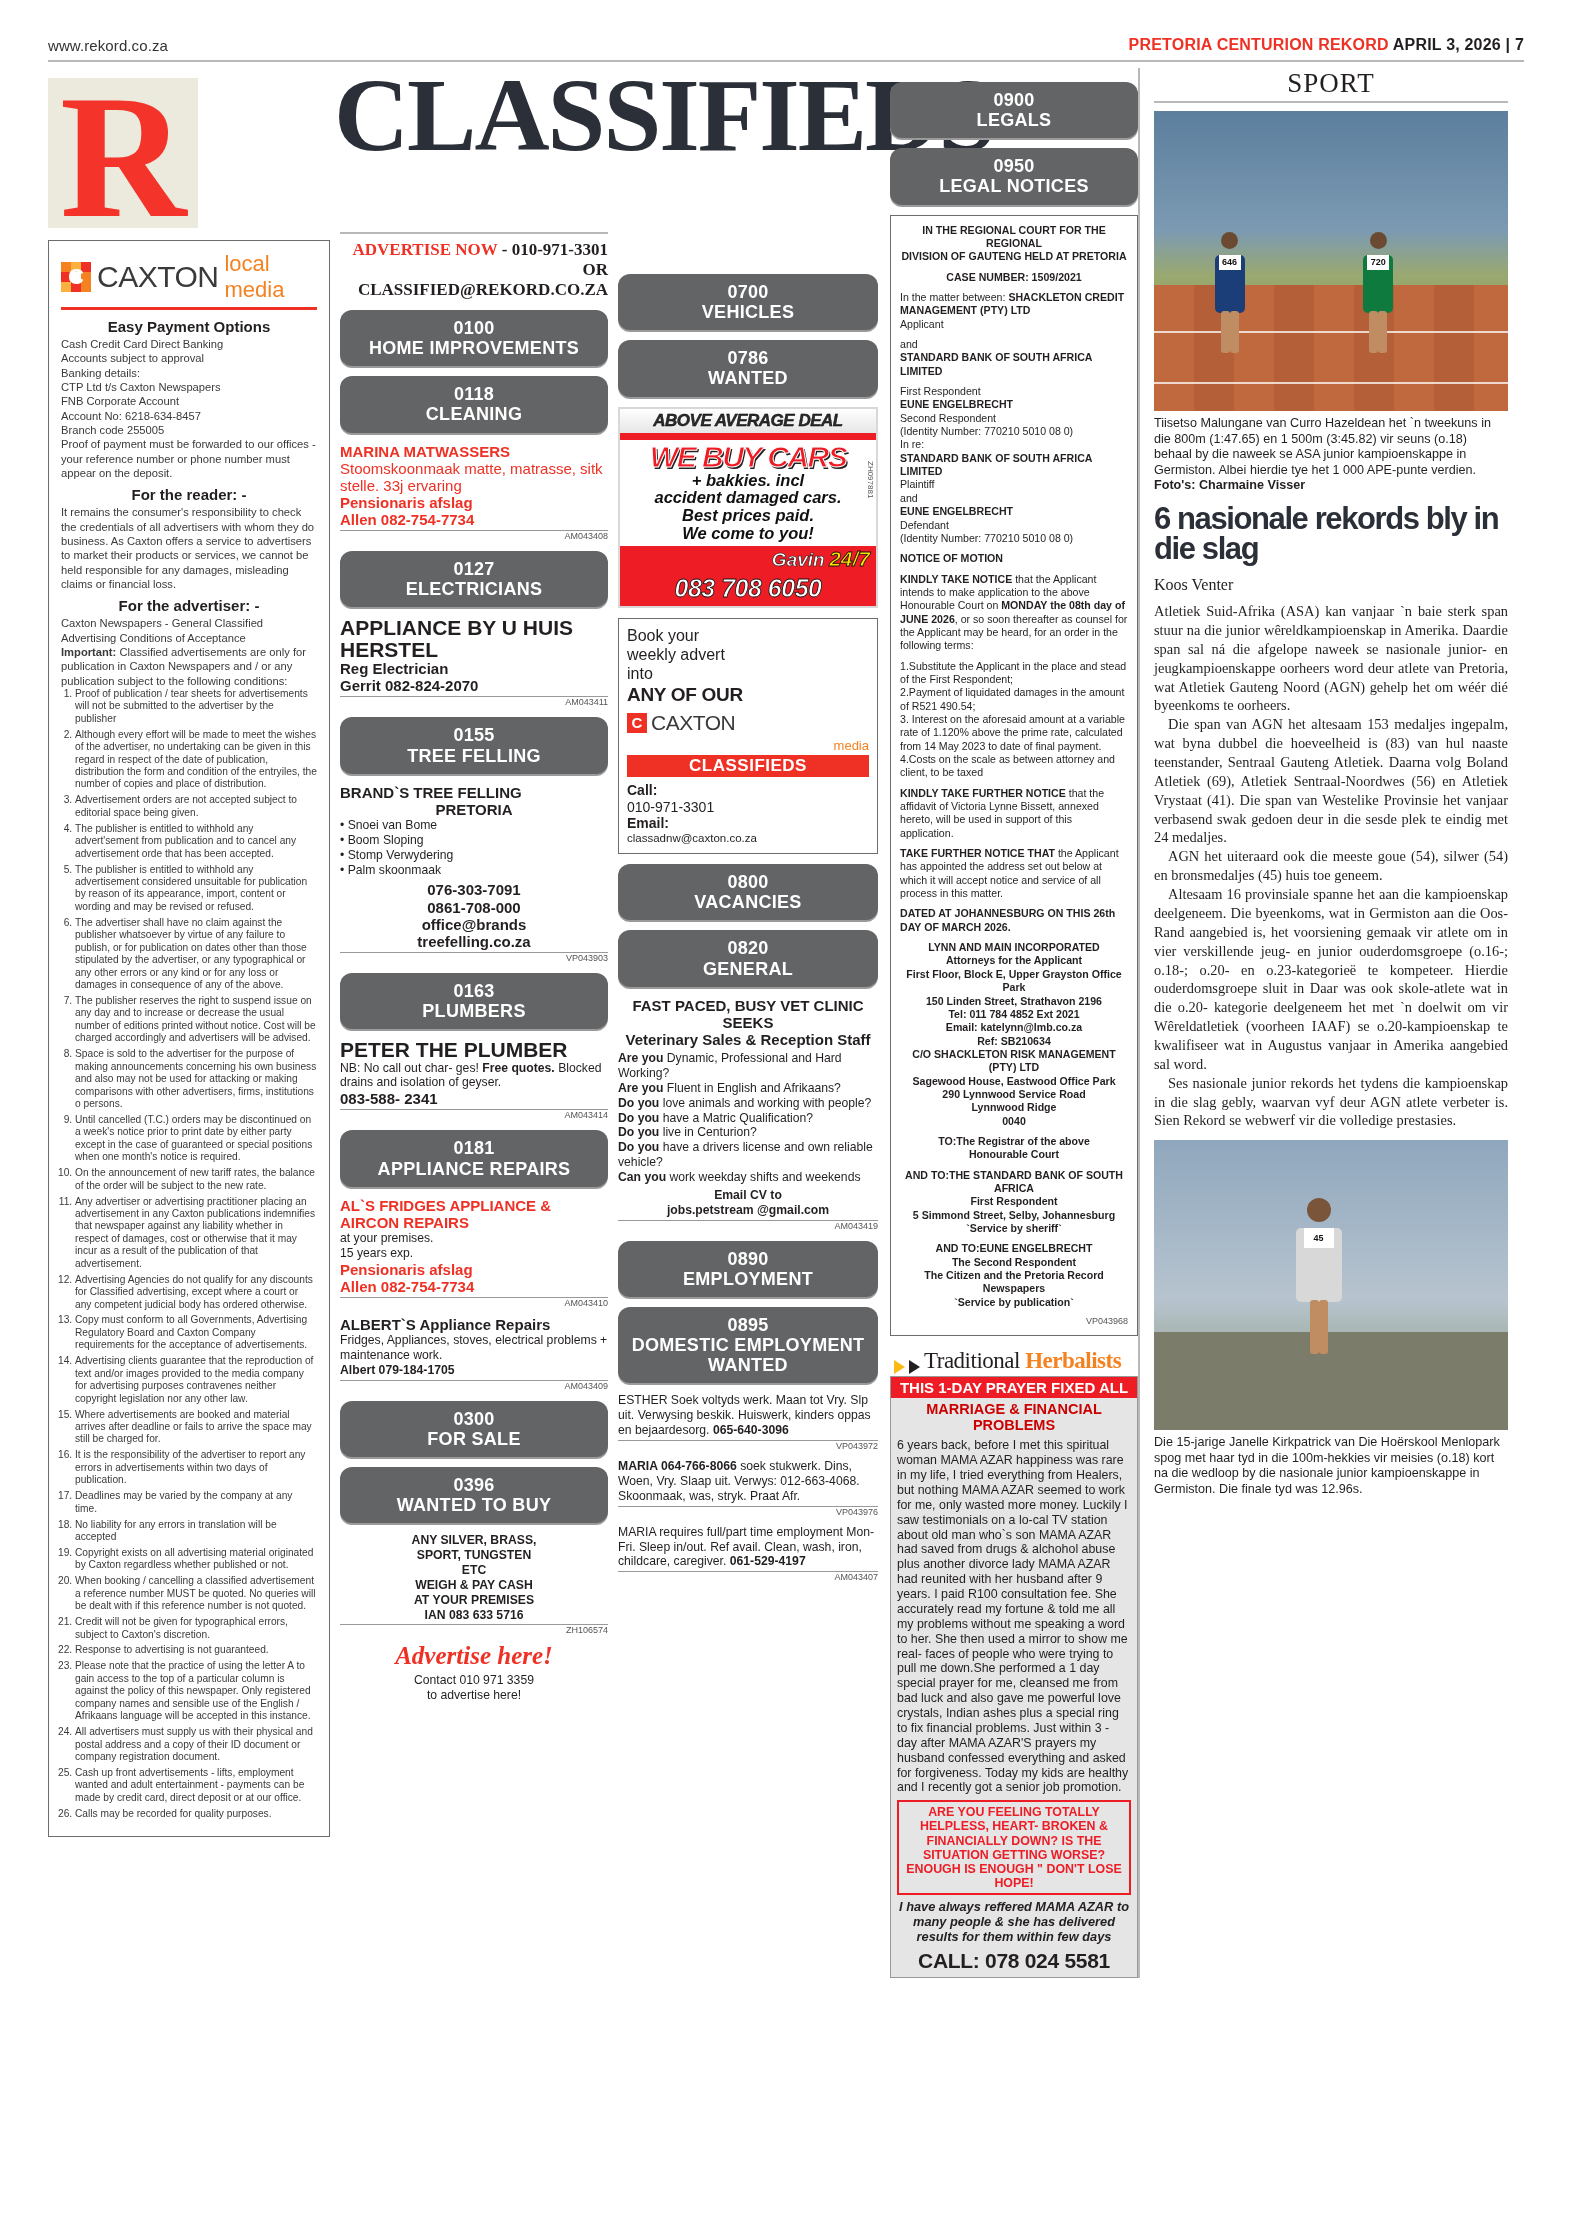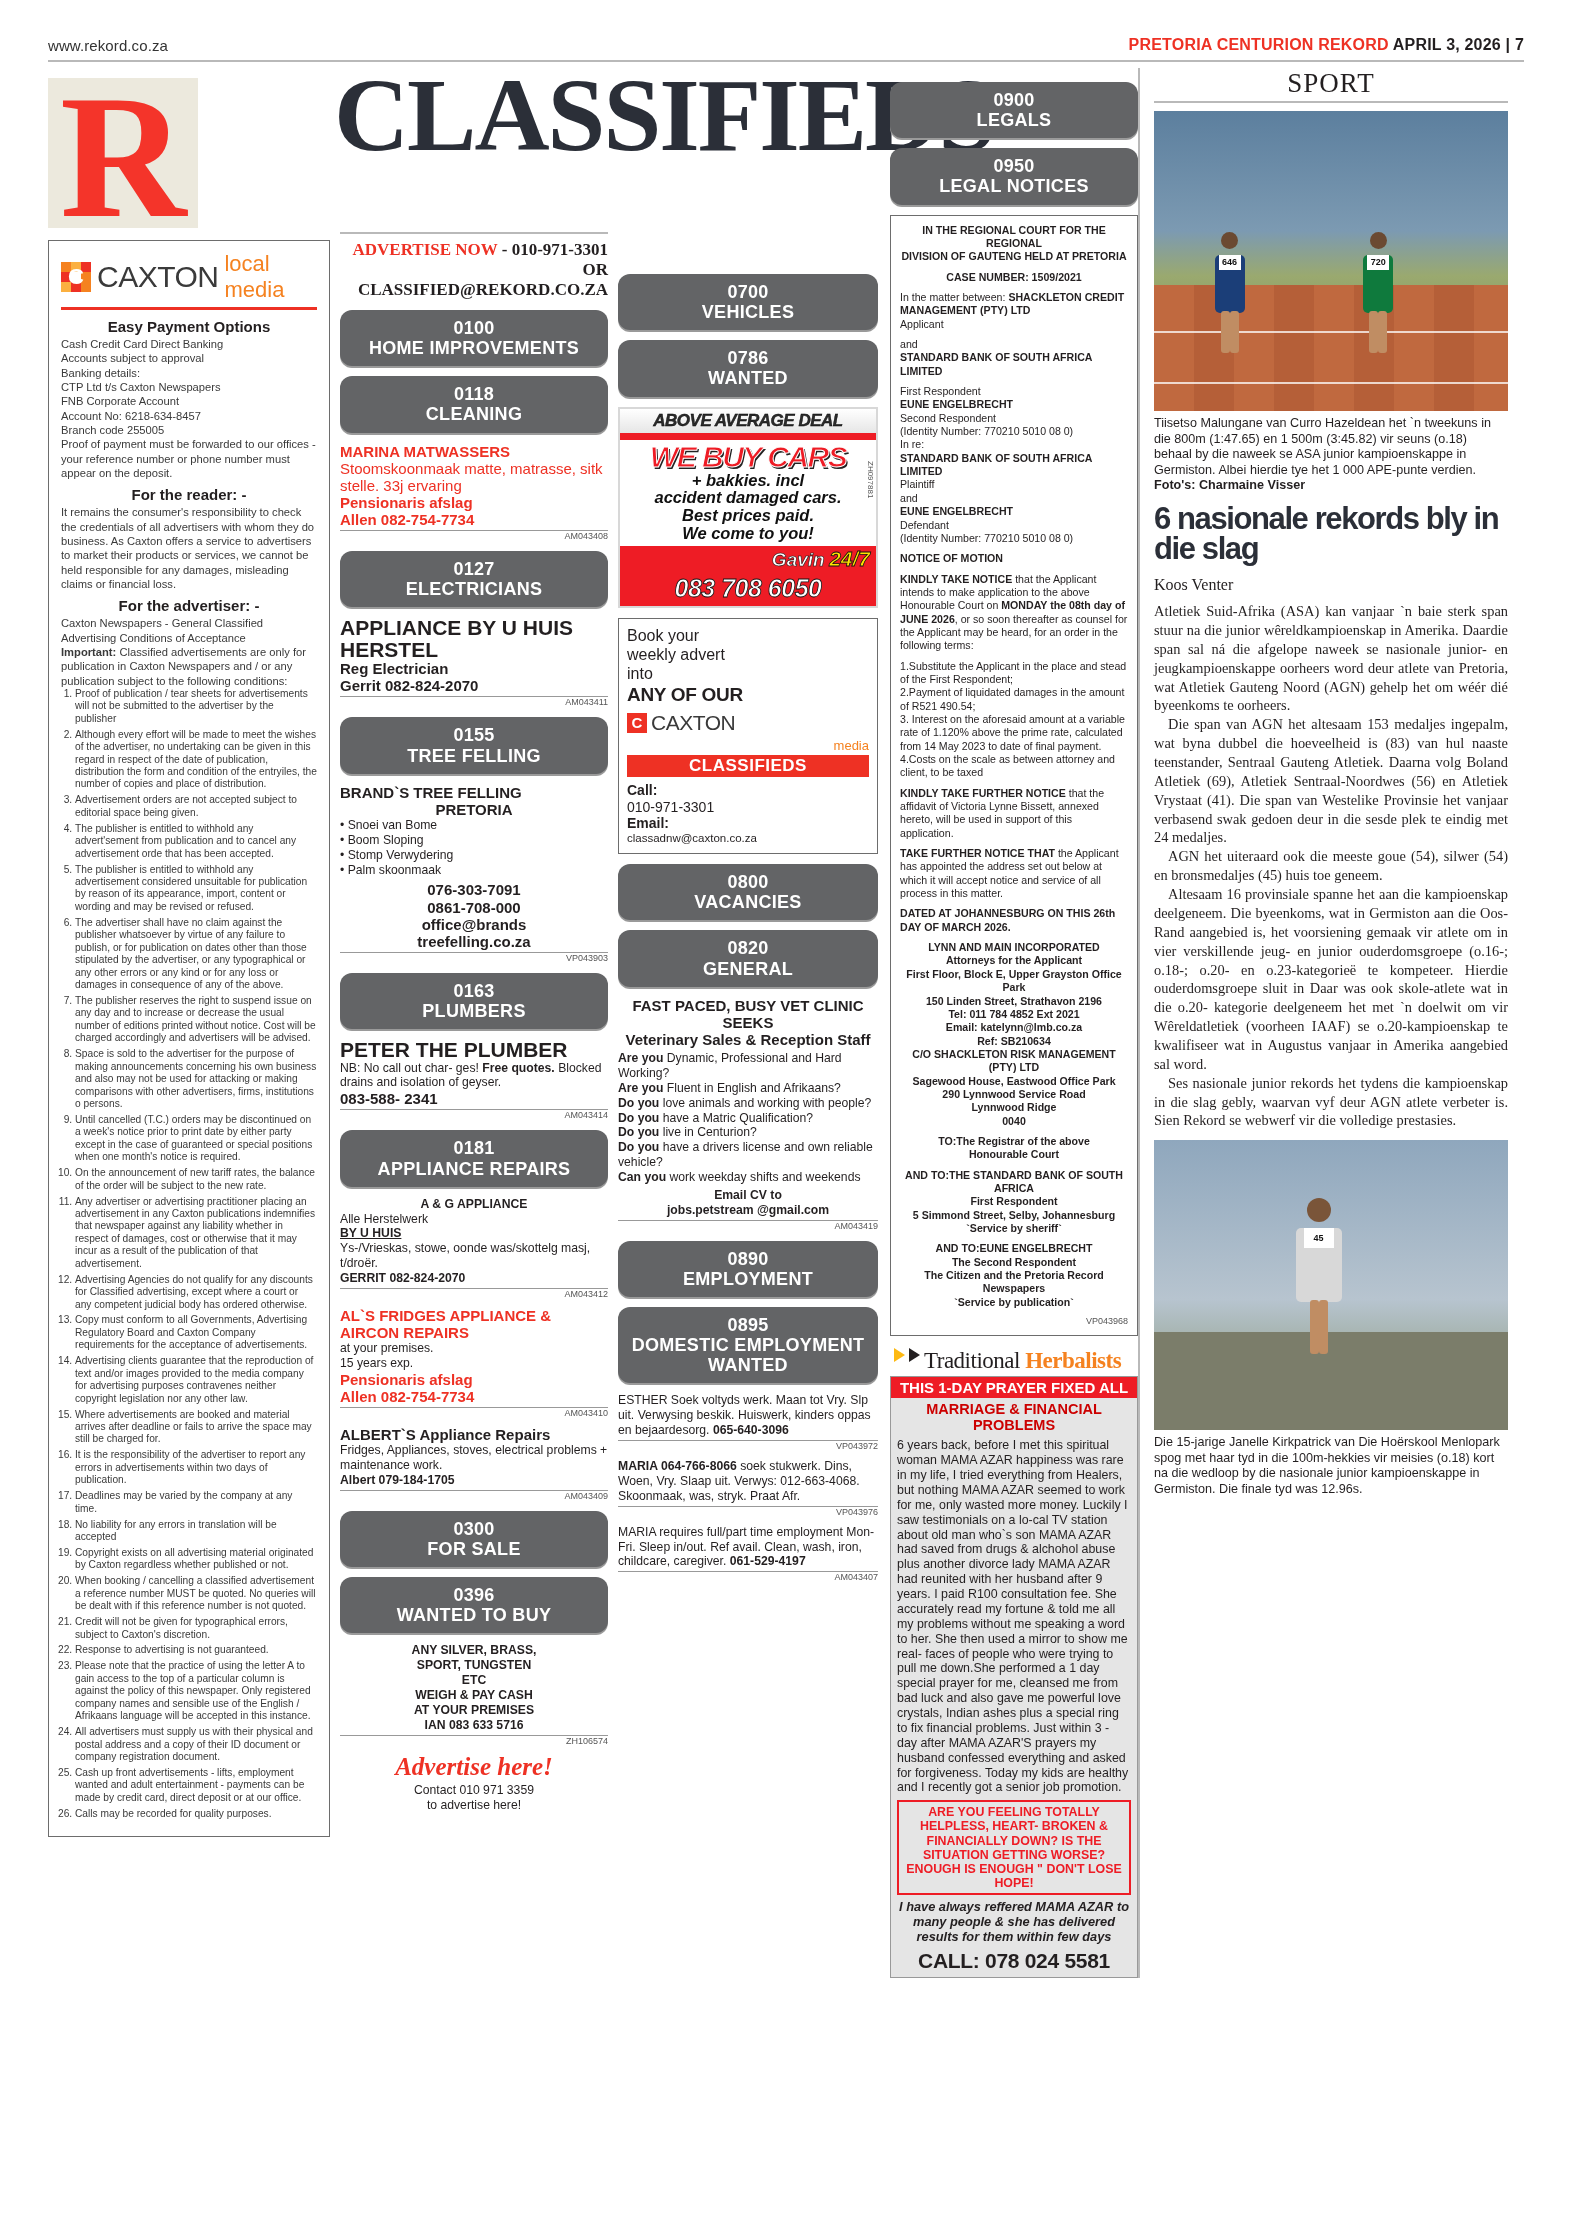--- a/index.html
+++ b/index.html
@@ -113,21 +113,21 @@
   .wk-mark::after{content:"C"; position:absolute; inset:0; color:#fff; font-weight:bold;
      font-size:15px; display:flex; align-items:center; justify-content:center;}
   .wk-word { font-size:21px; color:#3a3a3a; letter-spacing:-.5px;}
   .wk-media { font-size:13px; color:#f58220; text-align:right; }
   .wk-cls { background:#ee3124; color:#fff; font-weight:bold; font-size:17px;
      text-align:center; letter-spacing:.5px; padding:1px 0; margin:2px 0 5px; }
   .weekly .lbl { font-weight:bold; }
 
   
   .herb { border:1px solid #999; }
-  .herb-top { display:flex; align-items:flex-start; gap:4px; padding:2px 4px; background:#fff;}
+  .herb-top { display:flex; align-items:flex-end; gap:4px; padding:2px 4px; background:#fff;}
   .herb-tri { width:0;height:0;border-left:11px solid #fdb913;border-top:7px solid transparent;
       border-bottom:7px solid transparent;}
   .herb-tri.b { border-left-color:#231f20; }
   .herb-title { font-family:"Liberation Serif",serif; font-size:23px; letter-spacing:-.5px;}
   .herb-title .o { color:#f58220; font-weight:bold;}
   .herb-bar { background:#ee1c25; color:#fff; font-weight:bold; font-size:15px;
       text-align:center; padding:2px 0; }
   .herb-yellow { background:#e5e5e5; padding:4px 6px; }
   .herb-sub { color:#c00; font-weight:bold; font-size:14.5px; text-align:center; line-height:1.1;}
   .herb-txt { font-size:12.4px; line-height:1.2; margin-top:4px; }
@@ -333,28 +333,20 @@
         </div>
         <div class="mid-hd">083-588- 2341</div>
         <div class="code">AM043414</div>
       </div>
 
       <div class="cat">
         <div>0181</div>
         <div>APPLIANCE REPAIRS</div>
       </div>
 
-      <div class="ad">
-        <div class="sm ctr" style="font-weight:bold">A &amp; G APPLIANCE</div>
-        <div class="sm">Alle Herstelwerk</div>
-        <div class="sm" style="font-weight:bold;text-decoration:underline">BY U HUIS</div>
-        <div class="sm">Ys-/Vrieskas, stowe, oonde was/skottelg masj, t/droër.</div>
-        <div class="sm" style="font-weight:bold">GERRIT 082-824-2070</div>
-        <div class="code">AM043412</div>
-      </div>
 
       <div class="ad">
         <div class="ad-red">
           <span>AL`S FRIDGES APPLIANCE &amp; AIRCON REPAIRS</span>
         </div>
         <div class="sm">at your premises.</div>
         <div class="sm">15 years exp.</div>
         <div class="ad-red">Pensionaris afslag</div>
         <div class="ad-red">Allen 082-754-7734</div>
         <div class="code">AM043410</div>

